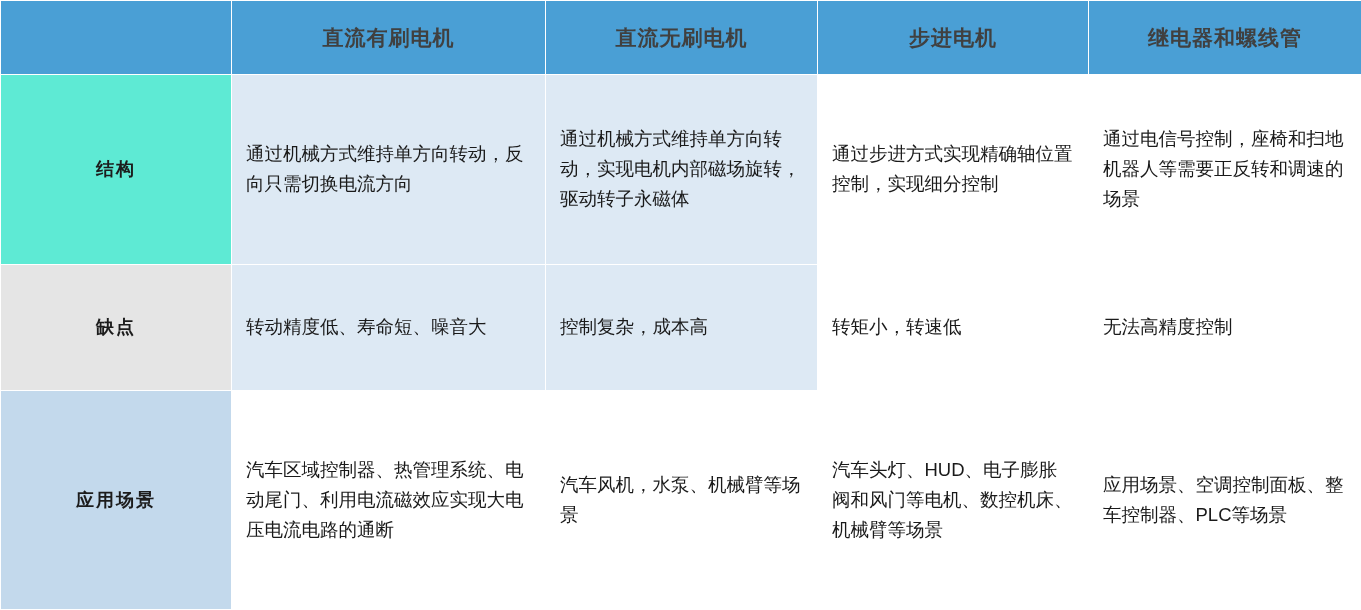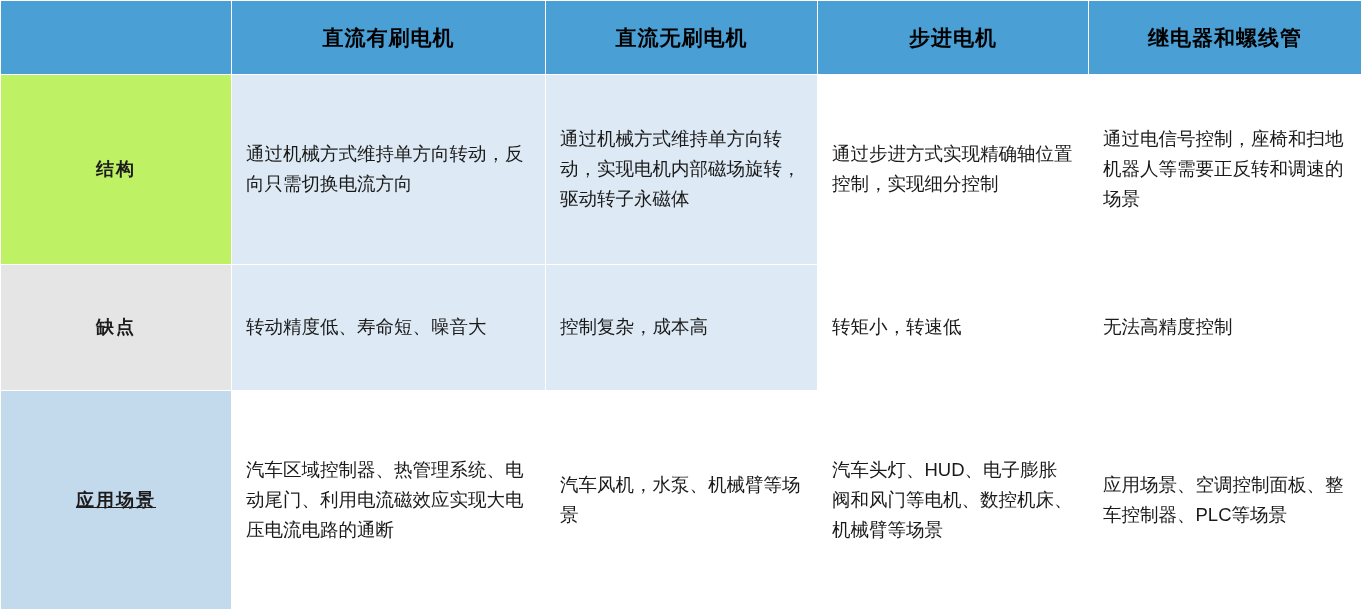--- a/index.html
+++ b/index.html
@@ -19,21 +19,21 @@
     table-layout: fixed;
   }
   table.comparison col.c0 { width: 231px; }
   table.comparison col.c1 { width: 314px; }
   table.comparison col.c2 { width: 272px; }
   table.comparison col.c3 { width: 271px; }
   table.comparison col.c4 { width: 273px; }
 
   thead th {
     background: #4a9fd5;
-    color: #000000;
+    color: #404040;
     font-size: 21px;
     font-weight: bold;
     text-align: center;
     vertical-align: middle;
     border: 1px solid #ffffff;
     padding: 8px 6px;
     letter-spacing: 1px;
   }
   thead th.corner {
     background: #4a9fd5;
@@ -69,24 +69,24 @@
   tbody tr.r-advantages td.c2 { background: #ffffff; }
   tbody tr.r-advantages td.c3 { background: #ffffff; }
   tbody tr.r-advantages td.c4 { background: #ffffff; }
 
   tbody tr.r-disadvantages td { background: #dde9f4; }
   tbody tr.r-disadvantages td.c3,
   tbody tr.r-disadvantages td.c4 { background: #ffffff; }
 
   tbody tr.r-applications td { background: #ffffff; }
 
-  tbody tr.r-structure th.rowhead { background: #bef264; }
+  tbody tr.r-structure th.rowhead { background: #5eead4; }
   tbody tr.r-advantages th.rowhead { background: #c3d9ec; }
   tbody tr.r-disadvantages th.rowhead { background: #e5e5e5; }
-  tbody tr.r-applications th.rowhead { background: #c3d9ec; text-decoration: underline; }
+  tbody tr.r-applications th.rowhead { background: #c3d9ec; }
 
   
   thead tr { height: 74px; }
   tbody tr.r-structure { height: 150px; }
   tbody tr.r-advantages { height: 113px; }
   tbody tr.r-disadvantages { height: 100px; }
   tbody tr.r-applications { height: 173px; }
 </style>
 </head>
 <body>

